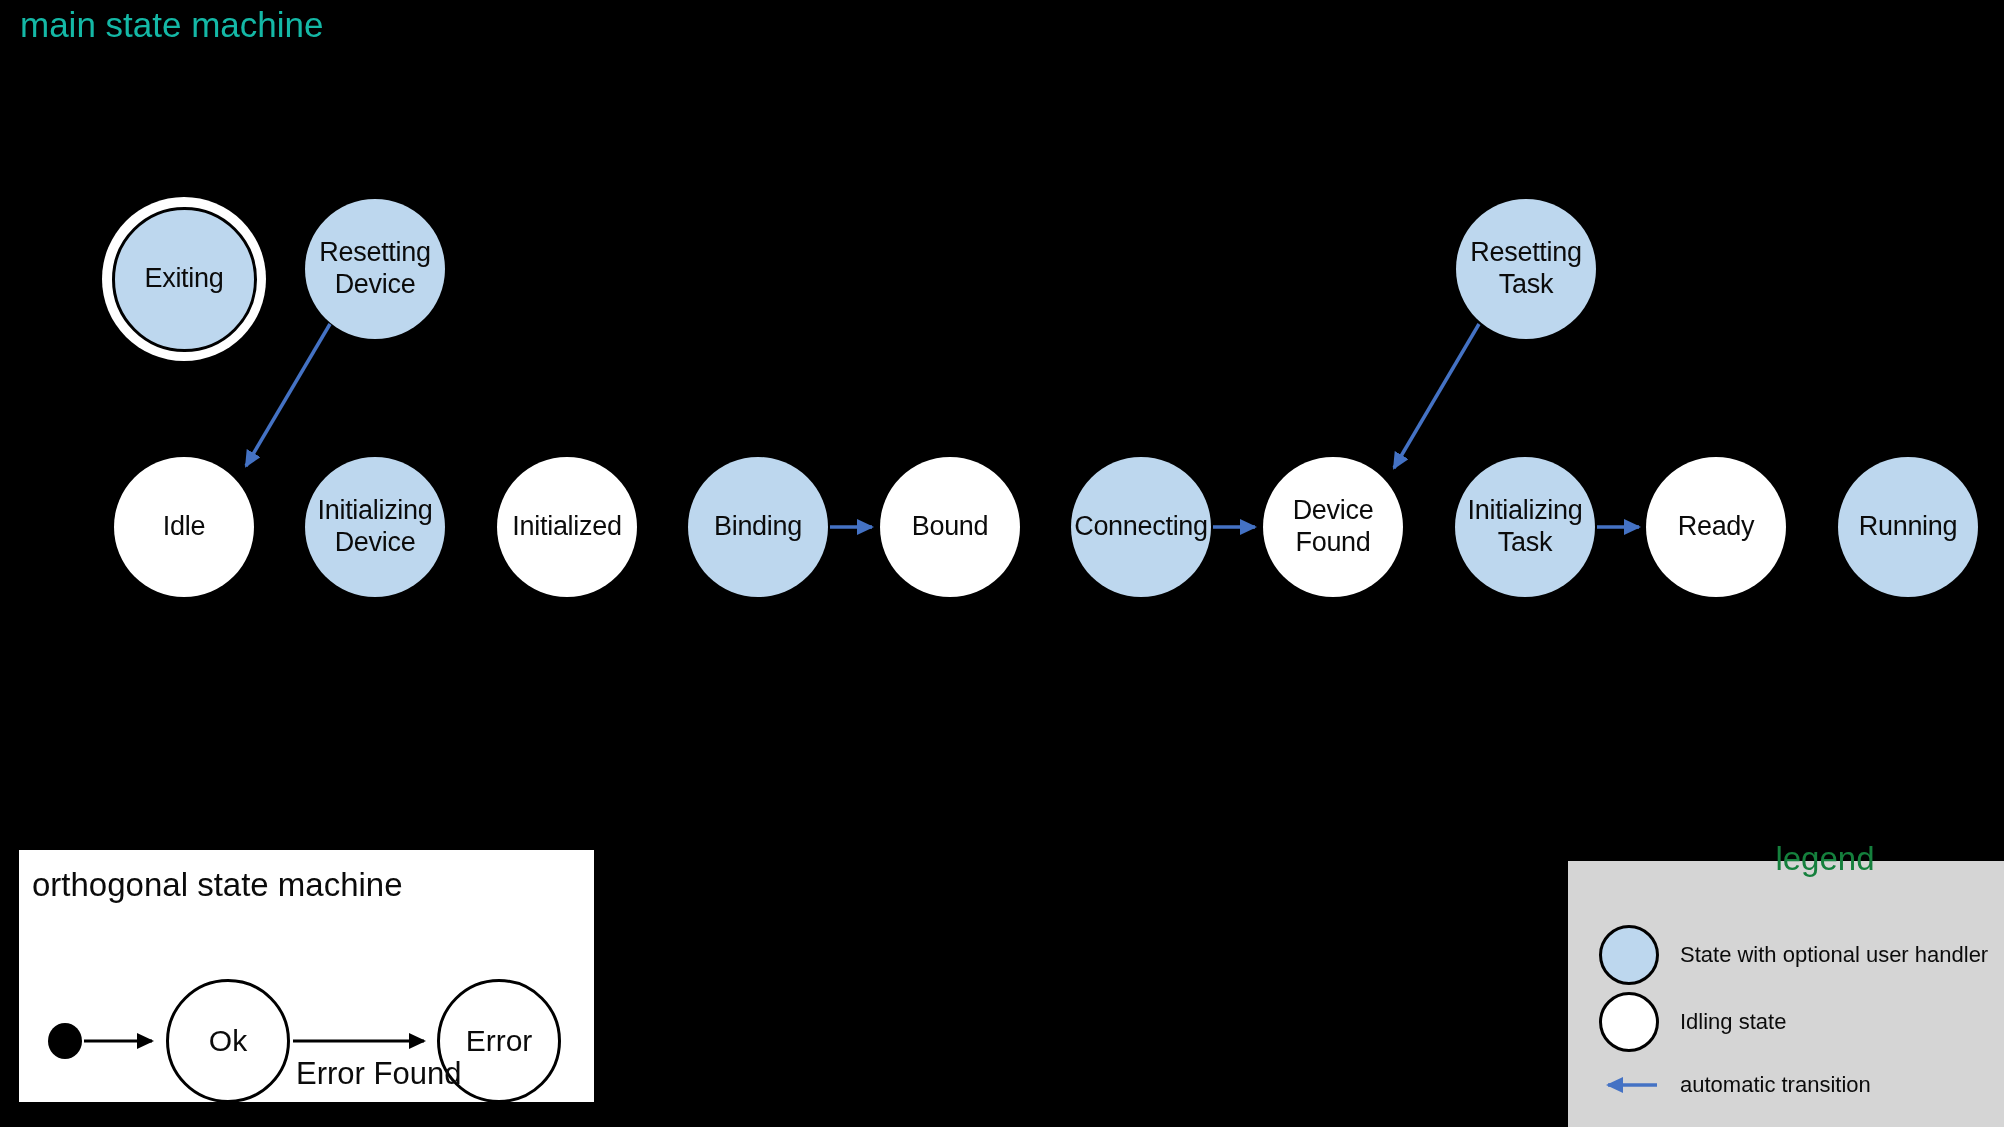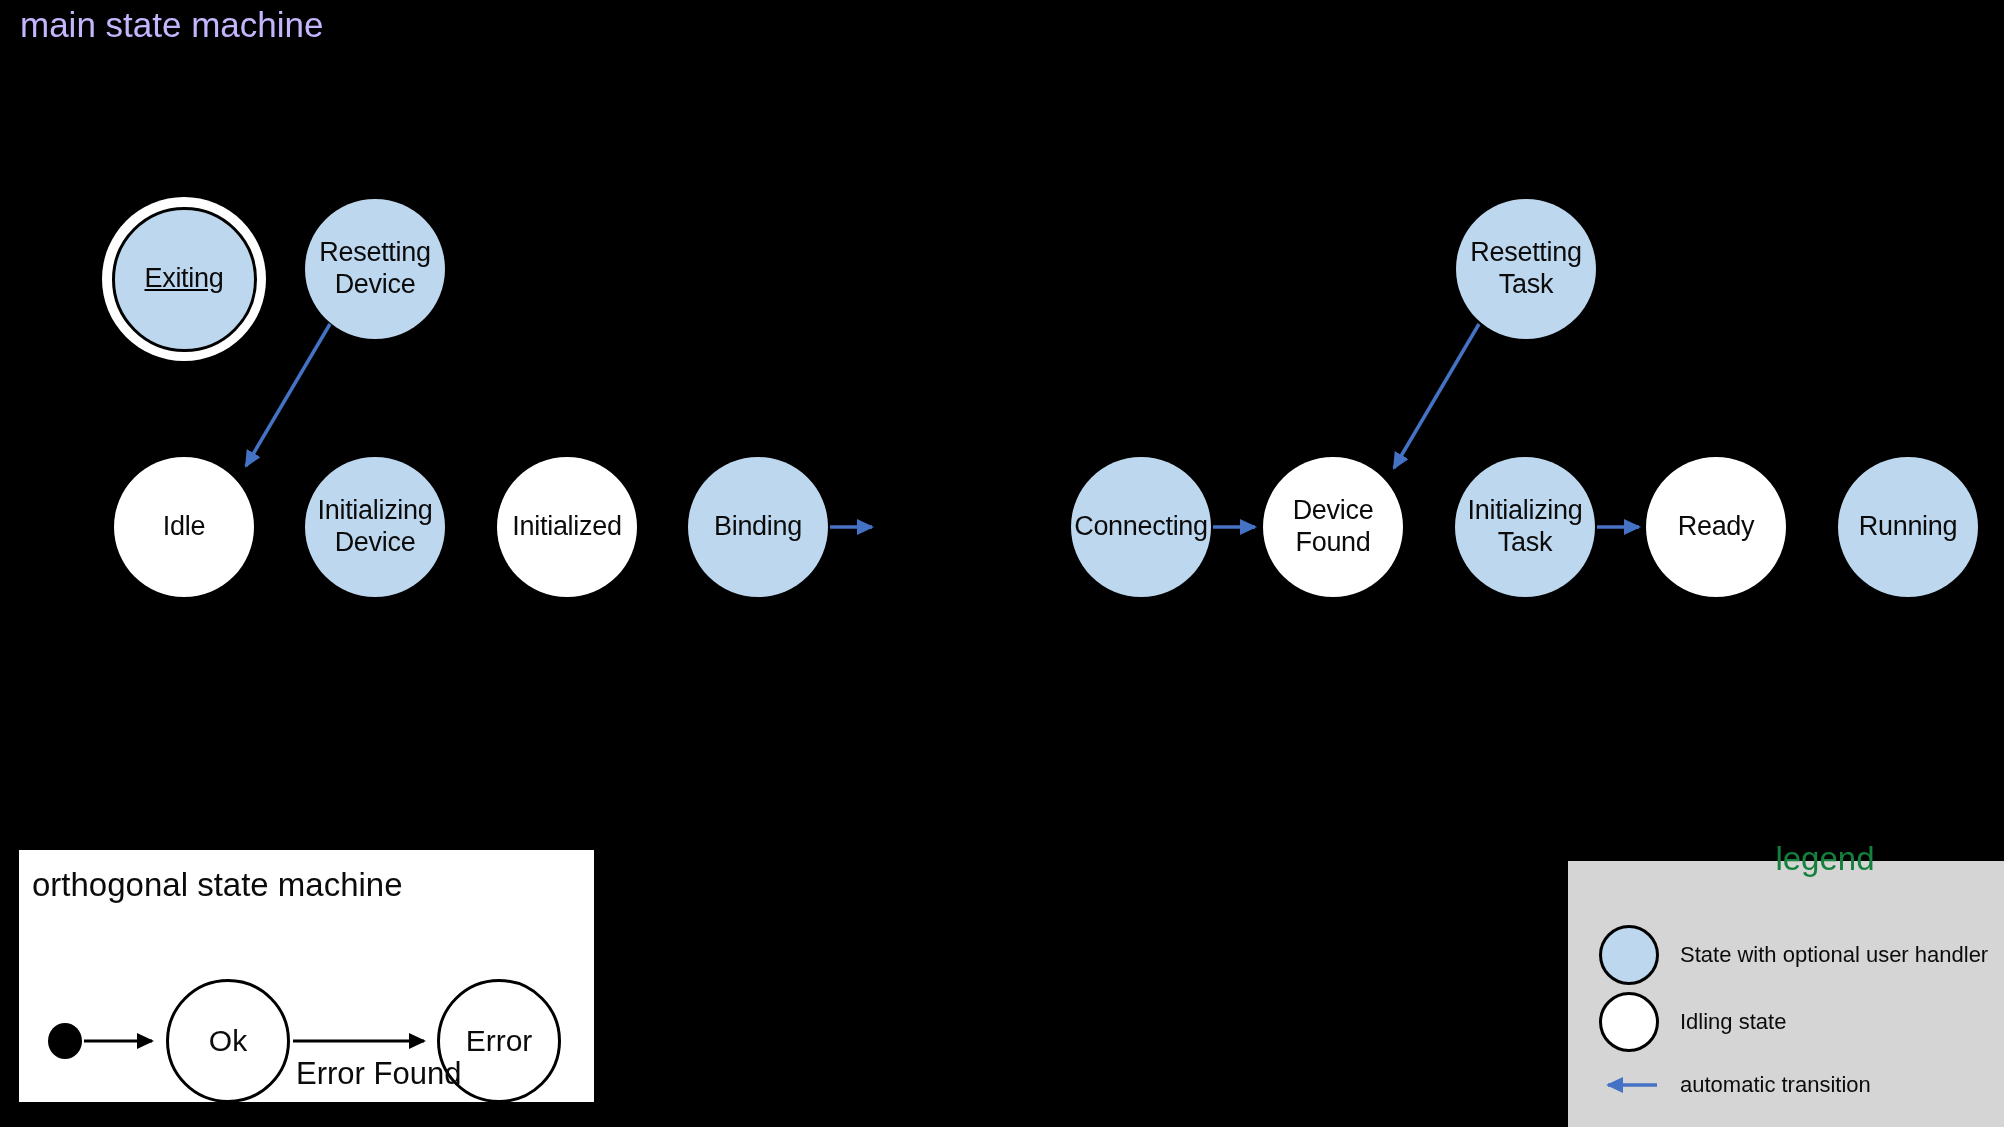--- a/index.html
+++ b/index.html
@@ -2,42 +2,42 @@
 <html><head>
 <meta charset="utf-8">
 <style>
   html,body{margin:0;padding:0;background:#000;}
   .stage{
     position:relative;width:2004px;height:1127px;background:#000;
     font-family:"Liberation Sans", sans-serif;overflow:hidden;
   }
   .abs{position:absolute;}
   
-  .main-title{left:20px;top:5px;color:#c4b5fd;font-size:35px;}
+  .main-title{left:20px;top:5px;color:#14b8a6;font-size:35px;}
   .ortho-title{left:32px;top:866px;color:#0b0b0b;font-size:33px;}
   .legend-title{left:1568px;top:840px;width:514px;text-align:center;color:#15803d;font-size:33px;}
   
   .ortho-box{left:19px;top:850px;width:575px;height:252px;background:#ffffff;}
   .legend-box{left:1568px;top:861px;width:436px;height:266px;background:#D5D5D5;}
   
   .state{
     position:absolute;width:140px;height:140px;border-radius:50%;
     display:flex;align-items:center;justify-content:center;text-align:center;
   }
   .handler{background:#BDD7EE;}
   .idling{background:#ffffff;}
   .state-label{font-size:27px;line-height:1.18;color:#0b0b0b;letter-spacing:-0.3px;max-width:136px;}
   
   .final-outer{
     position:absolute;width:164px;height:164px;border-radius:50%;background:#ffffff;
     display:flex;align-items:center;justify-content:center;
   }
   .final-inner{
     width:145px;height:145px;border-radius:50%;background:#BDD7EE;border:3px solid #000;
-    box-sizing:border-box;display:flex;align-items:center;justify-content:center;text-align:center;text-decoration:underline;
+    box-sizing:border-box;display:flex;align-items:center;justify-content:center;text-align:center;
   }
   
   .sub-state{
     position:absolute;width:124px;height:124px;border-radius:50%;background:#ffffff;
     border:3px solid #000;box-sizing:border-box;
     display:flex;align-items:center;justify-content:center;text-align:center;
   }
   .sub-label{font-size:30px;color:#0b0b0b;}
   .edge-label{left:296px;top:1056px;font-size:31px;color:#0b0b0b;}
   
@@ -101,20 +101,23 @@
   </div>
   <div class="state handler" style="left:305px;top:457px;">
     <span class="state-label">Initializing Device</span>
   </div>
   <div class="state idling" style="left:497px;top:457px;">
     <span class="state-label">Initialized</span>
   </div>
   <div class="state handler" style="left:688px;top:457px;">
     <span class="state-label">Binding</span>
   </div>
+  <div class="state idling" style="left:880px;top:457px;">
+    <span class="state-label">Bound</span>
+  </div>
   <div class="state handler" style="left:1071px;top:457px;">
     <span class="state-label">Connecting</span>
   </div>
   <div class="state idling" style="left:1263px;top:457px;">
     <span class="state-label">Device Found</span>
   </div>
   <div class="state handler" style="left:1455px;top:457px;">
     <span class="state-label">Initializing Task</span>
   </div>
   <div class="state idling" style="left:1646px;top:457px;">

